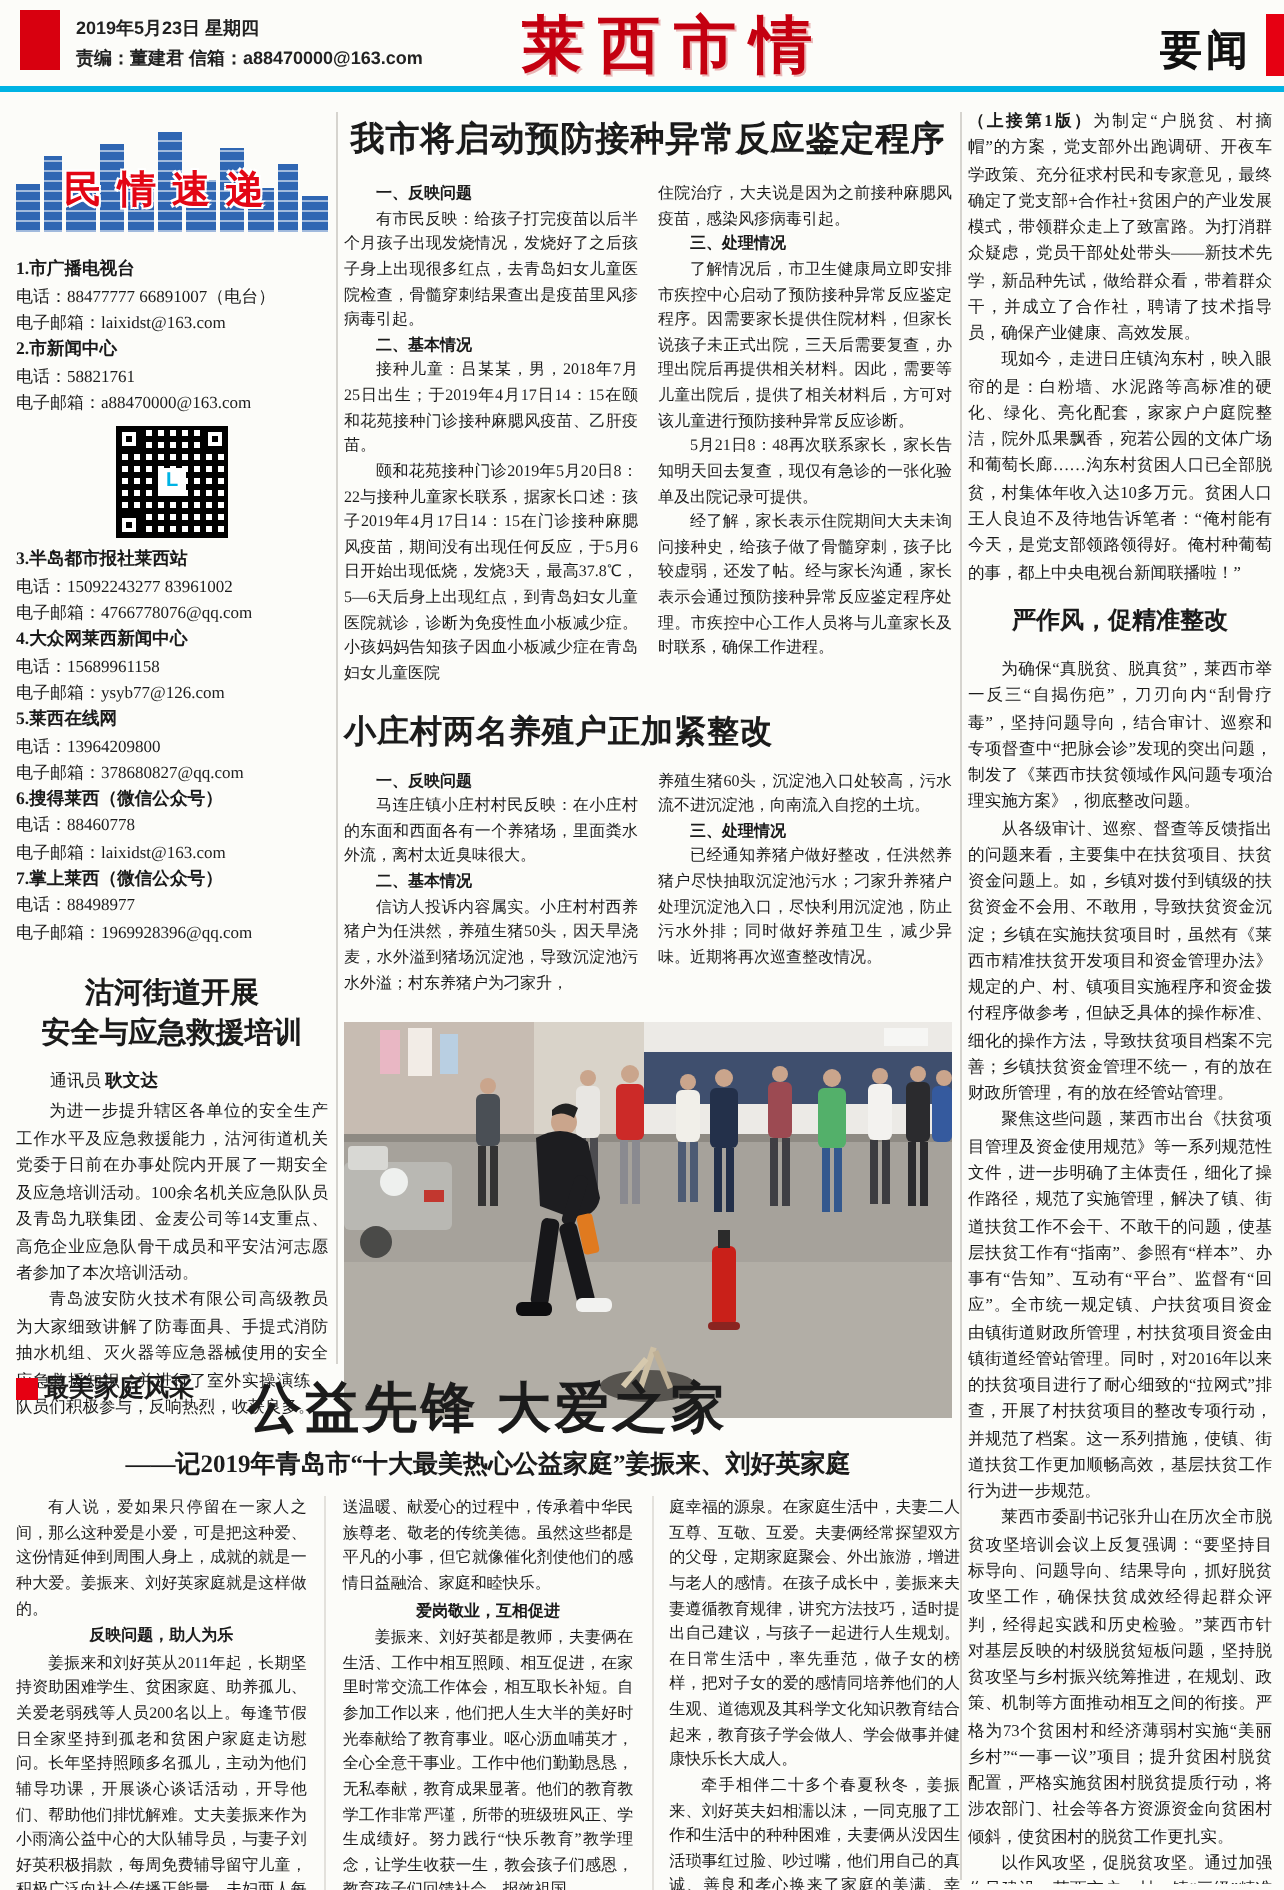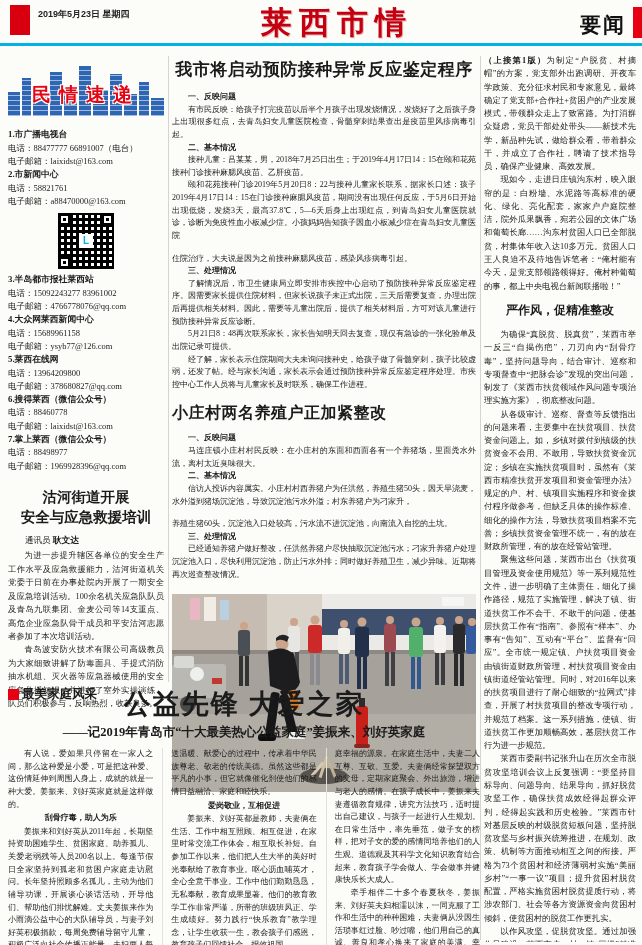--- a/index.html
+++ b/index.html
@@ -43,21 +43,21 @@
   
   .guhe{margin-top:14px;}
   .guhe-title{font-size:14.5px;font-weight:bold;text-align:center;line-height:1.4;margin:0 0 8px;}
   .byline{font-size:8.5px;text-indent:2em;margin:0 0 2px;}
   .byline b{font-size:8.8px;}
   .guhe .body p{margin:0;font-size:8.3px;line-height:1.62;text-align:justify;text-indent:2em;}
   
   .middle{position:absolute;left:172px;top:54px;width:304px;}
   .a-title1{font-size:17px;font-weight:bold;text-align:center;letter-spacing:.5px;margin:4px 0 10px;}
   .a-title2{font-size:16px;font-weight:bold;text-align:left;letter-spacing:.5px;margin:12px 0 8px;}
-  .cols{display:flex;gap:10px;flex-direction:column;}
+  .cols{display:flex;gap:10px;}
   .cols .col{flex:1;min-width:0;}
   .cols p{margin:0;font-size:8px;line-height:1.58;text-align:justify;text-indent:2em;}
   .cols p.ni{text-indent:0;}
   .cols p.ln-h{font-weight:bold;}
   .photo{margin-top:13px;width:304px;height:198px;display:block;}
   
   .bottom{position:absolute;left:8px;top:684px;width:472px;height:261px;overflow:hidden;}
   .fam-label{position:absolute;left:0;top:2px;display:flex;align-items:center;gap:3px;
              font-family:"Liberation Sans",sans-serif;font-size:12.5px;font-weight:bold;}
   .fam-label .sq{width:11px;height:11px;background:#e60012;}
@@ -76,20 +76,21 @@
   .rightcol p.ln-h{font-weight:bold;font-size:12px;text-align:center;text-indent:0;margin:8px 0;}
 </style>
 </head>
 <body>
 
 <div class="page">
 
   <div class="red-block"></div>
   <div class="hdr-lines">
     <div>2019年5月23日 星期四</div>
+    <div>责编：董建君 信箱：a88470000@163.com</div>
   </div>
   <div class="masthead">莱西市情</div>
   <div class="sect-label">要闻</div>
   <div class="page-no">3</div>
   <div class="cyan-line"></div>
 
   <div class="vline" style="left:168px;top:56px;height:626px"></div>
   <div class="vline" style="left:480px;top:56px;height:884px"></div>
 
   <div class="sidebar">
@@ -285,21 +286,21 @@
   <div class="bottom">
     <div class="fam-label">
       <span class="sq"></span>
       <span>最美家庭风采</span>
     </div>
     <h1 class="b-title">公益先锋 大爱之家</h1>
     <div class="b-sub">——记2019年青岛市“十大最美热心公益家庭”姜振来、刘好英家庭</div>
     <div class="b-cols">
       <div class="col">
           <p>有人说，爱如果只停留在一家人之间，那么这种爱是小爱，可是把这种爱、这份情延伸到周围人身上，成就的就是一种大爱。姜振来、刘好英家庭就是这样做的。</p>
-          <p class="ln-h">刮骨疗毒，助人为乐</p>
+          <p class="ln-h">反映问题，助人为乐</p>
           <p>姜振来和刘好英从2011年起，长期坚持资助困难学生、贫困家庭、助养孤儿、关爱老弱残等人员200名以上。每逢节假日全家坚持到孤老和贫困户家庭走访慰问。长年坚持照顾多名孤儿，主动为他们辅导功课，开展谈心谈话活动，开导他们、帮助他们排忧解难。丈夫姜振来作为小雨滴公益中心的大队辅导员，与妻子刘好英积极捐款，每周免费辅导留守儿童，积极广泛向社会传播正能量。夫妇两人每年都会带孩子来到敬老院，探望老人，跟老人闲谈家常，送上礼品和慰问金，让女儿在为老人家</p>
         </div>
       <div class="col">
           <p class="ni">送温暖、献爱心的过程中，传承着中华民族尊老、敬老的传统美德。虽然这些都是平凡的小事，但它就像催化剂使他们的感情日益融洽、家庭和睦快乐。</p>
           <p class="ln-h">爱岗敬业，互相促进</p>
           <p>姜振来、刘好英都是教师，夫妻俩在生活、工作中相互照顾、相互促进，在家里时常交流工作体会，相互取长补短。自参加工作以来，他们把人生大半的美好时光奉献给了教育事业。呕心沥血哺英才，全心全意干事业。工作中他们勤勤恳恳，无私奉献，教育成果显著。他们的教育教学工作非常严谨，所带的班级班风正、学生成绩好。努力践行“快乐教育”教学理念，让学生收获一生，教会孩子们感恩，教育孩子们回馈社会、报效祖国。</p>
         </div>
       <div class="col">
           <p class="ni">庭幸福的源泉。在家庭生活中，夫妻二人互尊、互敬、互爱。夫妻俩经常探望双方的父母，定期家庭聚会、外出旅游，增进与老人的感情。在孩子成长中，姜振来夫妻遵循教育规律，讲究方法技巧，适时提出自己建议，与孩子一起进行人生规划。在日常生活中，率先垂范，做子女的榜样，把对子女的爱的感情同培养他们的人生观、道德观及其科学文化知识教育结合起来，教育孩子学会做人、学会做事并健康快乐长大成人。</p>
           <p>牵手相伴二十多个春夏秋冬，姜振来、刘好英夫妇相濡以沫，一同克服了工作和生活中的种种困难，夫妻俩从没因生活琐事红过脸、吵过嘴，他们用自己的真诚、善良和孝心换来了家庭的美满、幸福。一家人用自己的实际行动诠释着文明和谐家庭的深刻内涵。</p>

